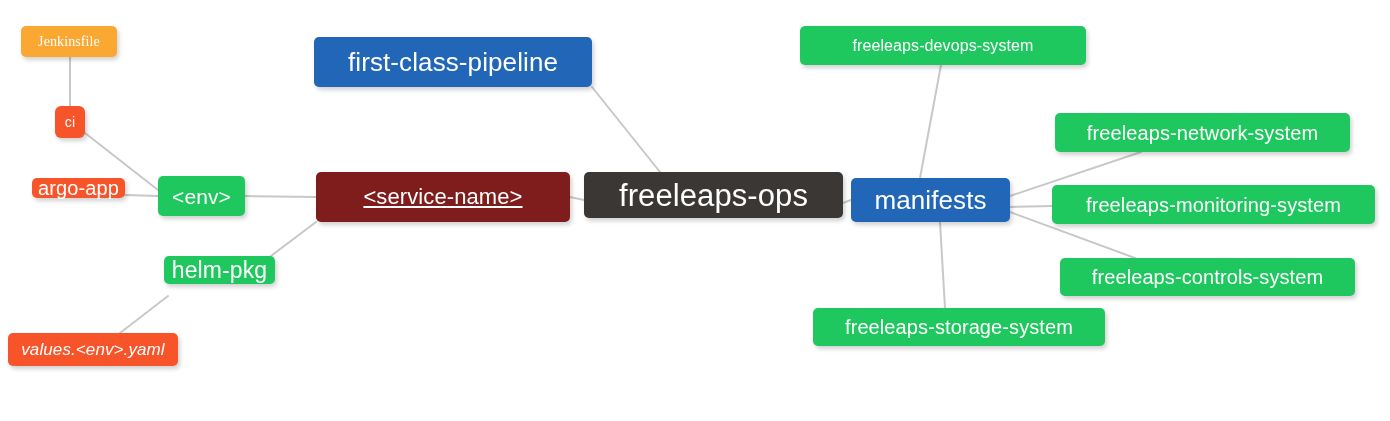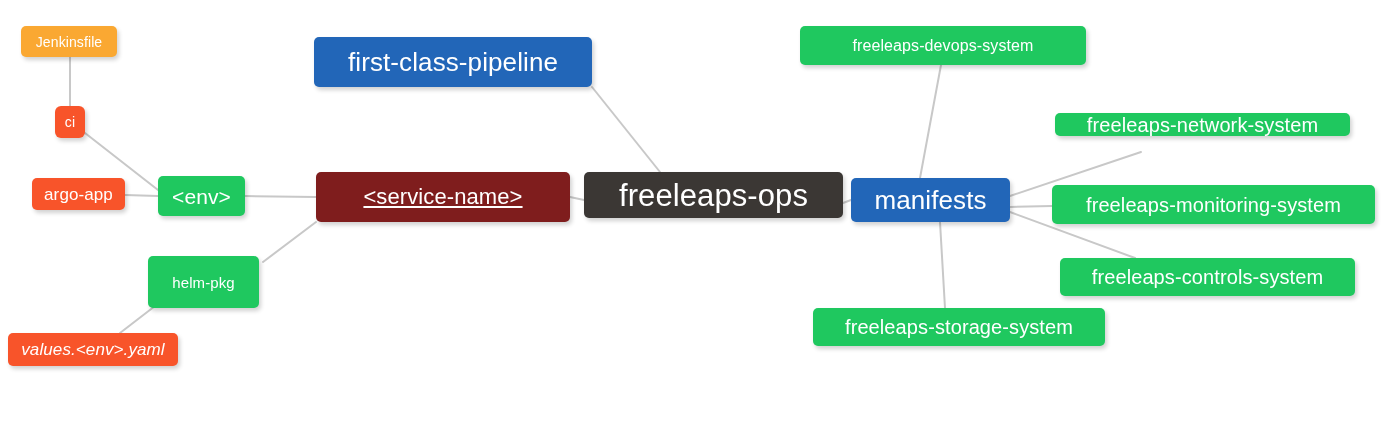--- a/index.html
+++ b/index.html
@@ -70,39 +70,39 @@
       </div>
       <div class="node" style="left: 851px; top: 178px; width: 159px; height: 44px; background: rgb(34, 102, 184); font-size: 26px;">
         <span class="node-label">manifests</span>
       </div>
       <div class="node" style="left: 314px; top: 37px; width: 278px; height: 50px; background: rgb(34, 102, 184); font-size: 26px; text-align: right;">
         <span class="node-label">first-class-pipeline</span>
       </div>
       <div class="node" style="left: 158px; top: 176px; width: 87px; height: 40px; background: rgb(31, 200, 95); font-size: 21px;">
         <span class="node-label">&lt;env&gt;</span>
       </div>
-      <div class="node" style="left: 148px; top: 256px; width: 111px; height: 52px; background: rgb(31, 200, 95); font-size: 15px;">
+      <div class="node" style="left: 164px; top: 256px; width: 111px; height: 28px; background: rgb(31, 200, 95); font-size: 23px;">
         <span class="node-label">helm-pkg</span>
       </div>
-      <div class="node" style="left: 21px; top: 26px; width: 96px; height: 31px; background: rgb(250, 168, 50); font-size: 14px;">
+      <div class="node" style="left: 21px; top: 26px; width: 96px; height: 31px; background: rgb(250, 168, 50); font-size: 14px; font-family: Liberation Serif, serif;">
         <span class="node-label">Jenkinsfile</span>
       </div>
       <div class="node" style="left: 55px; top: 106px; width: 30px; height: 32px; background: rgb(248, 84, 42); font-size: 14px; border-radius: 6px;">
         <span class="node-label">ci</span>
       </div>
-      <div class="node" style="left: 32px; top: 178px; width: 93px; height: 32px; background: rgb(248, 84, 42); font-size: 17px;">
+      <div class="node" style="left: 32px; top: 178px; width: 93px; height: 20px; background: rgb(248, 84, 42); font-size: 20px;">
         <span class="node-label">argo-app</span>
       </div>
       <div class="node" style="left: 8px; top: 333px; width: 170px; height: 33px; background: rgb(248, 84, 42); font-size: 17px; font-style: italic;">
         <span class="node-label">values.&lt;env&gt;.yaml</span>
       </div>
       <div class="node" style="left: 800px; top: 26px; width: 286px; height: 39px; background: rgb(31, 200, 95); font-size: 16px;">
         <span class="node-label">freeleaps-devops-system</span>
       </div>
-      <div class="node" style="left: 1055px; top: 113px; width: 295px; height: 23px; background: rgb(31, 200, 95); font-size: 20px;">
+      <div class="node" style="left: 1055px; top: 113px; width: 295px; height: 39px; background: rgb(31, 200, 95); font-size: 20px;">
         <span class="node-label">freeleaps-network-system</span>
       </div>
       <div class="node" style="left: 1052px; top: 185px; width: 323px; height: 39px; background: rgb(31, 200, 95); font-size: 20px;">
         <span class="node-label">freeleaps-monitoring-system</span>
       </div>
       <div class="node" style="left: 1060px; top: 258px; width: 295px; height: 38px; background: rgb(31, 200, 95); font-size: 20px; text-align: center;">
         <span class="node-label">freeleaps-controls-system</span>
       </div>
       <div class="node" style="left: 813px; top: 308px; width: 292px; height: 38px; background: rgb(31, 200, 95); font-size: 20px;">
         <span class="node-label">freeleaps-storage-system</span>

